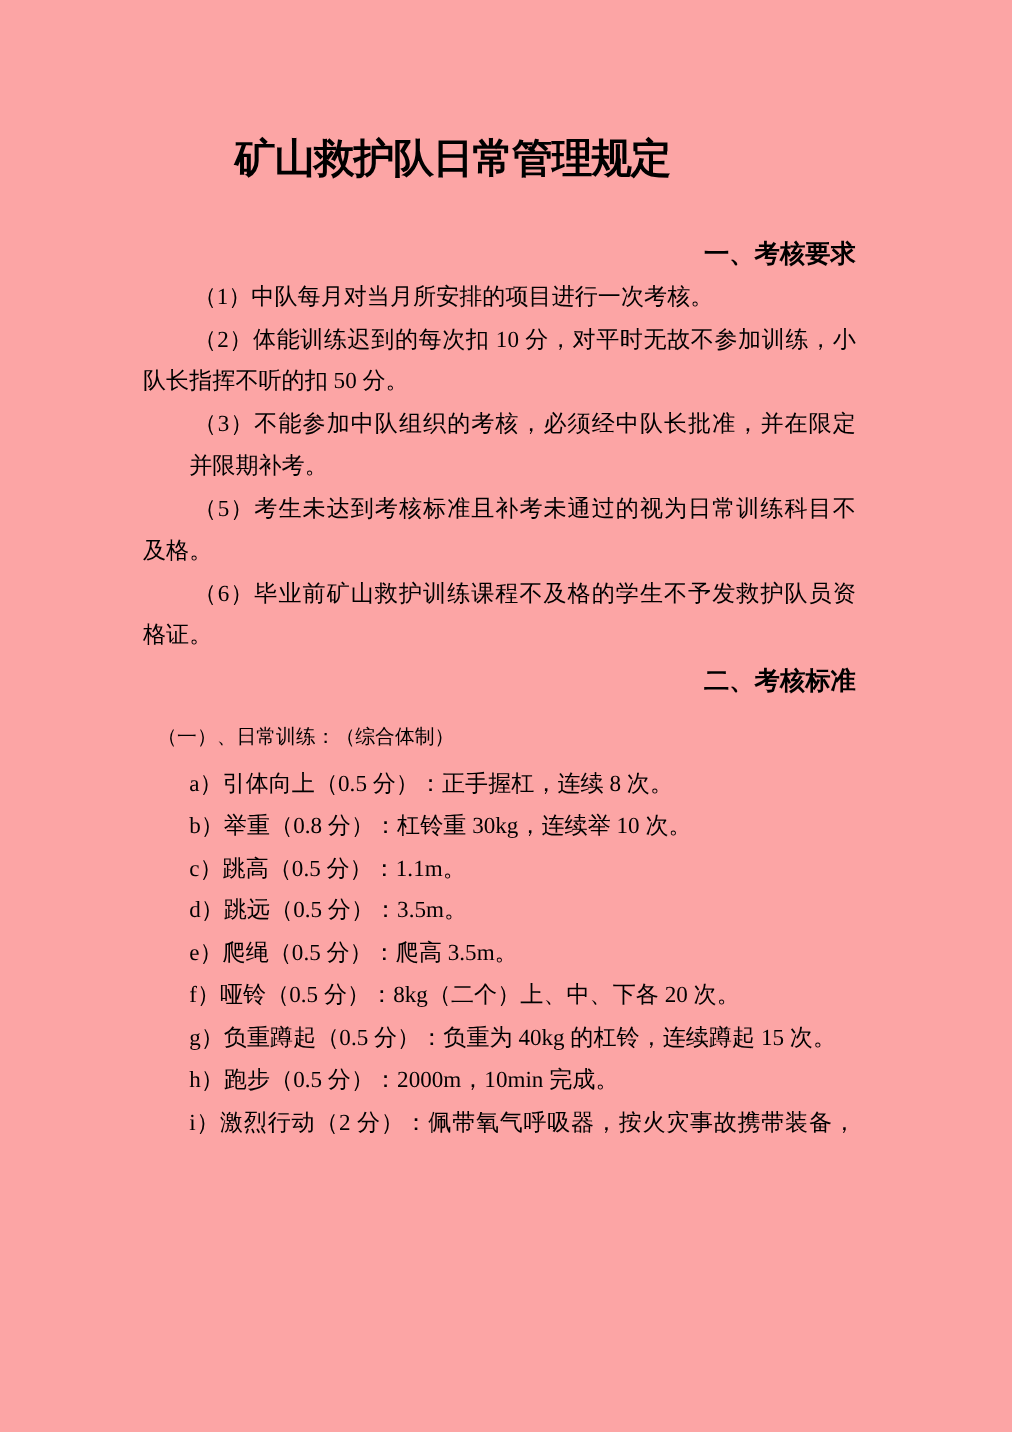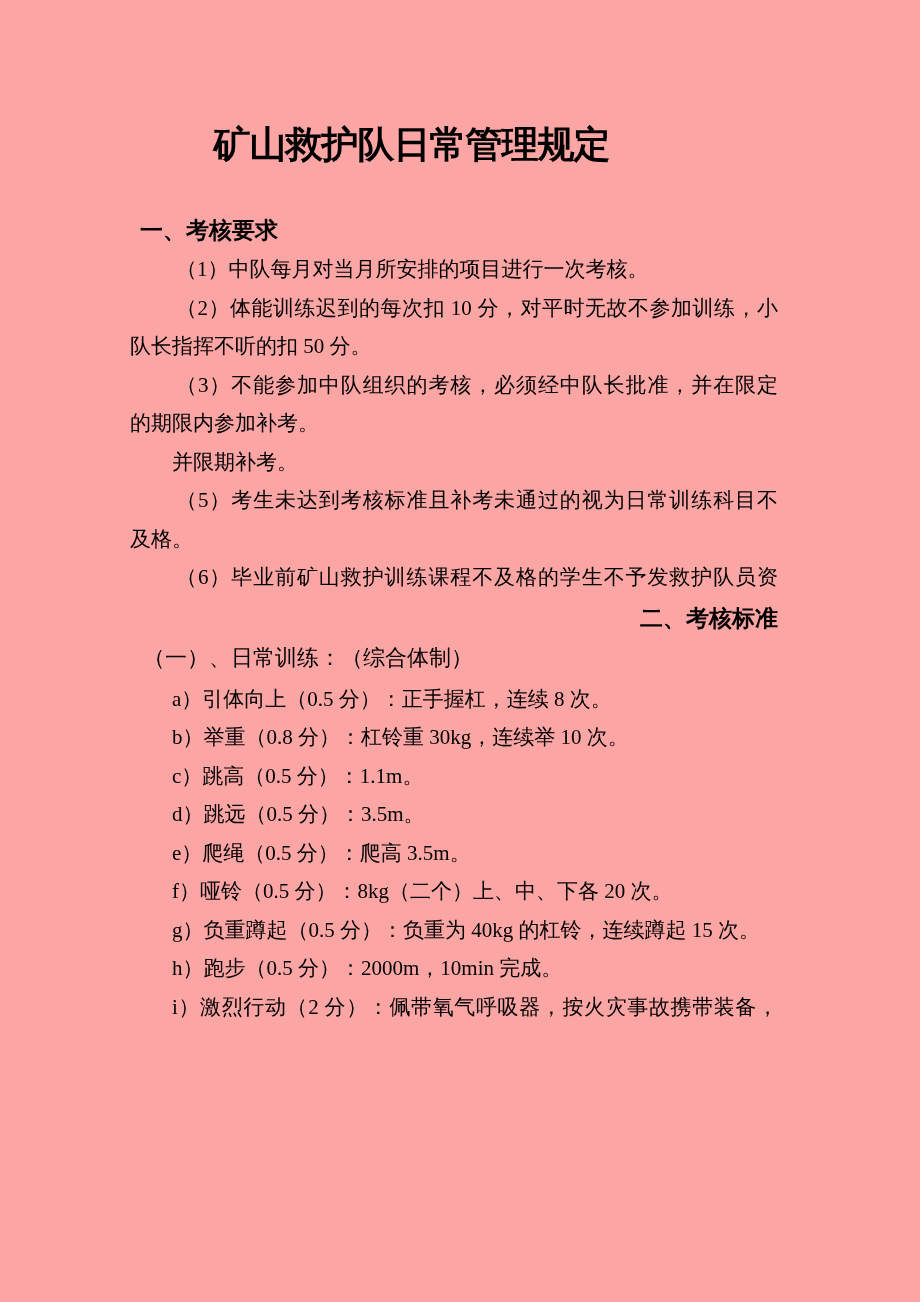--- a/index.html
+++ b/index.html
@@ -25,37 +25,37 @@
     white-space: nowrap;
     letter-spacing: -1px;
   }
   .h-sans {
     font-family: "Liberation Sans", "DejaVu Sans", sans-serif;
     font-weight: bold;
     font-size: 23px;
     line-height: 32px;
     padding-left: 10px;
   }
-  .h-first { margin-top: 46px; }
+  .h-first { margin-top: 46px; text-align: right; }
   .h-second { margin-top: 5px; text-align: right; }
   .body-lines { margin-top: 4px; }
   .ln {
     font-family: "Liberation Serif", "DejaVu Serif", serif;
     font-size: 21px;
     line-height: 38.5px;
     text-align: justify;
   }
   .ind { padding-left: 46px; }   
   .ind2 { padding-left: 42px; }  
   .fill { text-align-last: justify; } 
   .sub1 {
-    font-family: Liberation Sans, sans-serif;
-    font-size: 22px;
+    font-family: Liberation Mono, monospace;
+    font-size: 18px;
     line-height: 34px;
-    margin-top: 7px;
+    margin-top: 20px;
     padding-left: 13px;
   }
   .sub2 {
     font-family: "Liberation Serif", "DejaVu Serif", serif;
     font-size: 21px;
     line-height: 38.5px;
     margin-top: 10px;
     padding-left: 55px;
   }
   .list { margin-top: 5px; }
@@ -69,25 +69,25 @@
 
     <div class="doc-title">矿山救护队日常管理规定</div>
 
     <div class="h-sans h-first">一、考核要求</div>
 
     <div class="body-lines">
       <div class="ln ind">（1）中队每月对当月所安排的项目进行一次考核。</div>
       <div class="ln ind fill">（2）体能训练迟到的每次扣 10 分，对平时无故不参加训练，小</div>
       <div class="ln">队长指挥不听的扣 50 分。</div>
       <div class="ln ind fill">（3）不能参加中队组织的考核，必须经中队长批准，并在限定</div>
-      <div class="ln">的期限内参加补考。</div>
       <div class="ln ind2">并限期补考。</div>
       <div class="ln ind fill">（5）考生未达到考核标准且补考未通过的视为日常训练科目不</div>
       <div class="ln">及格。</div>
       <div class="ln ind fill">（6）毕业前矿山救护训练课程不及格的学生不予发救护队员资</div>
+      <div class="ln">格证。</div>
     </div>
 
     <div class="h-sans h-second">二、考核标准</div>
 
     <div class="sub1">（一）、日常训练：（综合体制）</div>
 
 
     <div class="list">
       <div class="ln item">a）引体向上（0.5 分）：正手握杠，连续 8 次。</div>
       <div class="ln item">b）举重（0.8 分）：杠铃重 30kg，连续举 10 次。</div>

